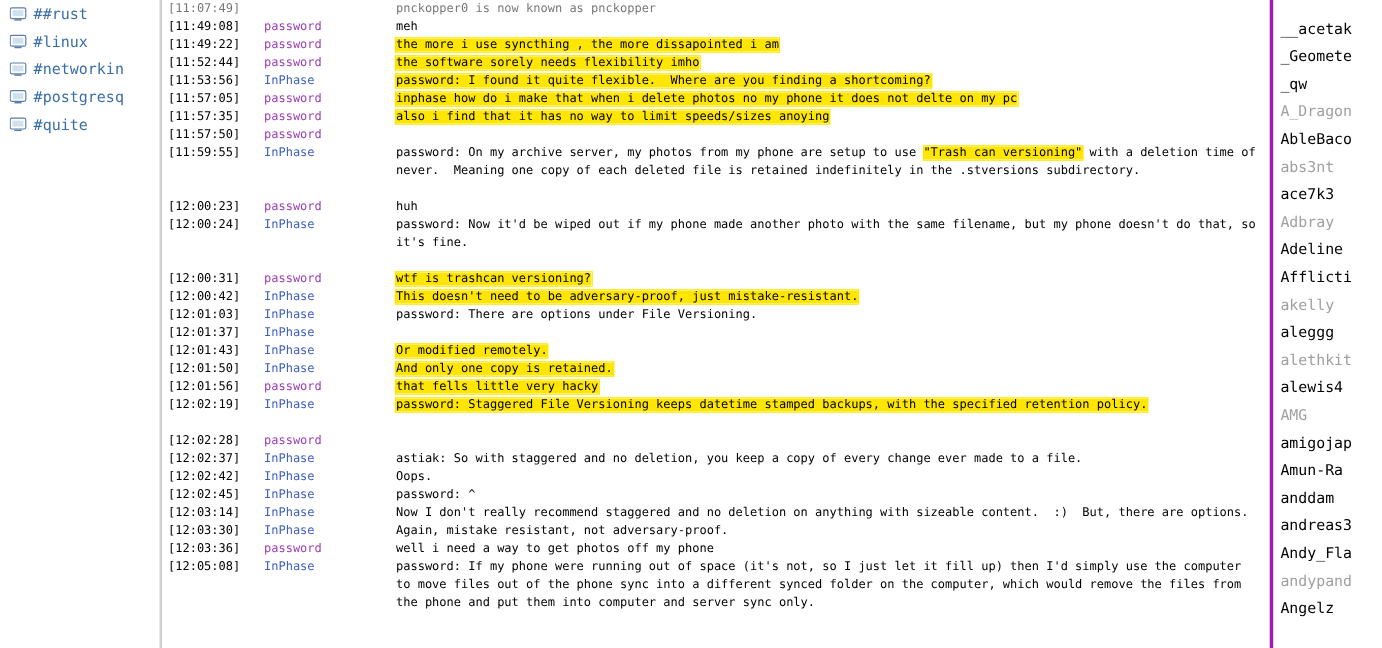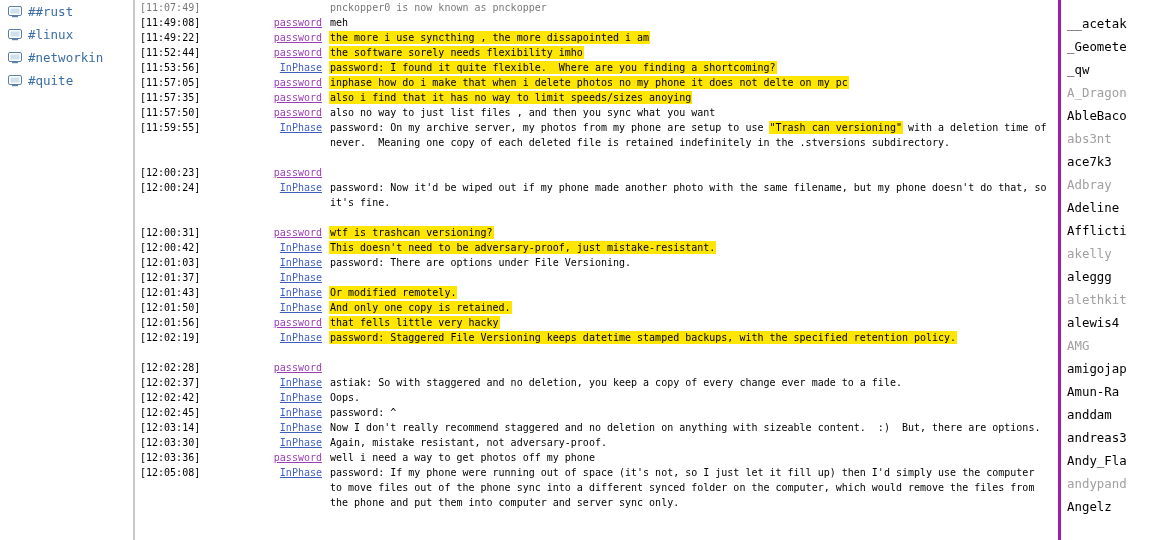--- a/index.html
+++ b/index.html
@@ -73,25 +73,23 @@
   .ts {
     width: 86px;
     min-width: 86px;
     padding-left: 6px;
     color: #000000;
     white-space: pre;
   }
   .nick {
     width: 110px;
     min-width: 110px;
-    text-align: right;
     padding-right: 8px;
     white-space: pre;
     overflow: hidden;
-    text-decoration: underline;
   }
   .nick.pw    { color: #9b3fb5; }
   .nick.ip    { color: #3f5fc0; }
   .nick.other { color: #808080; }
   .msg {
     flex: 1;
     white-space: pre-wrap;
     word-break: break-word;
     padding-right: 6px;
   }
@@ -171,20 +169,30 @@
         <span class="chan-label">#networkin</span>
       </div>
       <div class="chan">
         <span class="ico">
           <svg width="15" height="13" viewBox="0 0 15 13">
             <rect x="0.5" y="1.5" width="13" height="9" rx="1.5" fill="#ffffff" stroke="#5b7fa6"></rect>
             <rect x="2.5" y="3.5" width="9" height="5" fill="#cfe0ef"></rect>
             <rect x="4" y="11" width="6" height="1.2" fill="#5b7fa6"></rect>
           </svg>
         </span>
+        <span class="chan-label">#postgresq</span>
+      </div>
+      <div class="chan">
+        <span class="ico">
+          <svg width="15" height="13" viewBox="0 0 15 13">
+            <rect x="0.5" y="1.5" width="13" height="9" rx="1.5" fill="#ffffff" stroke="#5b7fa6"></rect>
+            <rect x="2.5" y="3.5" width="9" height="5" fill="#cfe0ef"></rect>
+            <rect x="4" y="11" width="6" height="1.2" fill="#5b7fa6"></rect>
+          </svg>
+        </span>
         <span class="chan-label">#quite</span>
       </div>
     </div>
 
   <div id="chatwrap">
     <div id="chat">
         <div class="row faded">
           <span class="ts">[11:07:49]</span>
           <span class="nick other"></span>
           <span class="msg">pnckopper0 is now known as pnckopper</span>
@@ -215,31 +223,31 @@
           <span class="msg"><span class="hl">inphase how do i make that when i delete photos no my phone it does not delte on my pc</span></span>
         </div>
         <div class="row">
           <span class="ts">[11:57:35]</span>
           <span class="nick pw">password</span>
           <span class="msg"><span class="hl">also i find that it has no way to limit speeds/sizes anoying</span></span>
         </div>
         <div class="row">
           <span class="ts">[11:57:50]</span>
           <span class="nick pw">password</span>
-          <span class="msg">also no way to just list files , and then you sync what you want</span>
         </div>
         <div class="row">
           <span class="ts">[11:59:55]</span>
           <span class="nick ip">InPhase</span>
           <span class="msg">password: On my archive server, my photos from my phone are setup to use <span class="hl">"Trash can versioning"</span> with a deletion time of never.  Meaning one copy of each deleted file is retained indefinitely in the .stversions subdirectory.</span>
         </div>
         <div class="spacer"></div>
         <div class="row">
           <span class="ts">[12:00:23]</span>
           <span class="nick pw">password</span>
+          <span class="msg">huh</span>
         </div>
         <div class="row">
           <span class="ts">[12:00:24]</span>
           <span class="nick ip">InPhase</span>
           <span class="msg">password: Now it'd be wiped out if my phone made another photo with the same filename, but my phone doesn't do that, so it's fine.</span>
         </div>
         <div class="spacer"></div>
         <div class="row">
           <span class="ts">[12:00:31]</span>
           <span class="nick pw">password</span>

